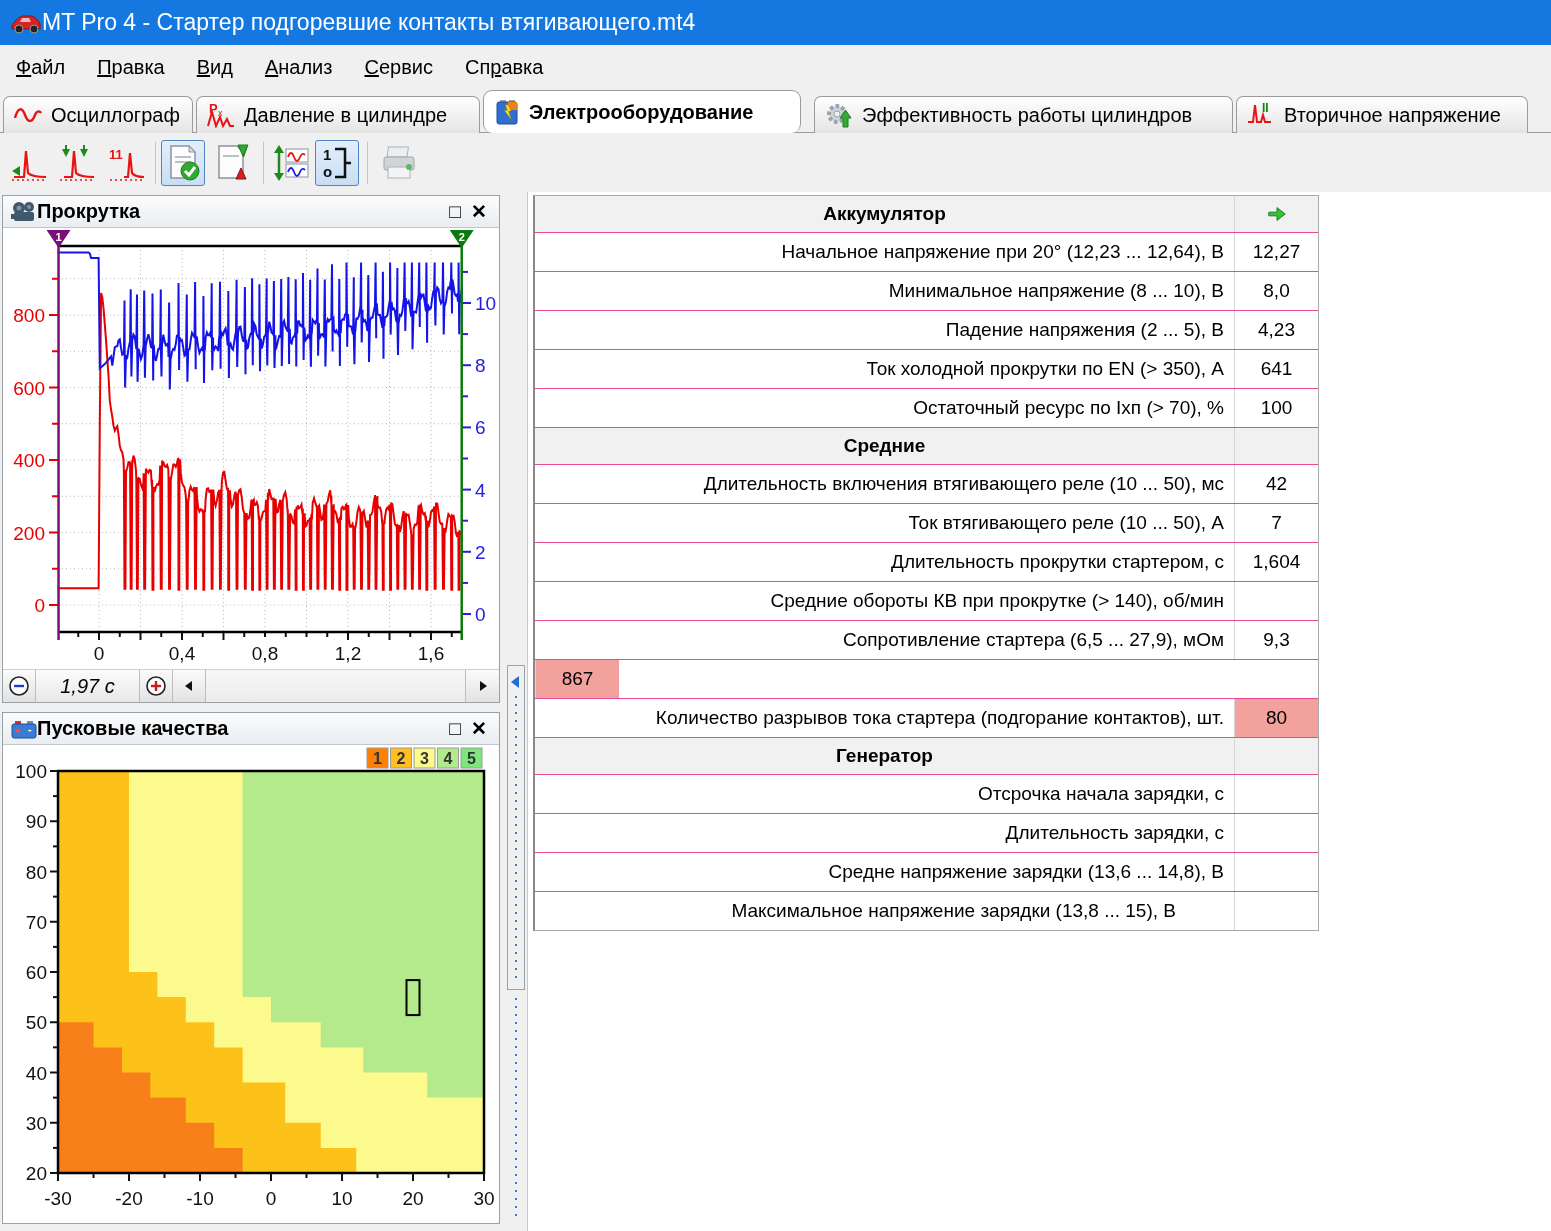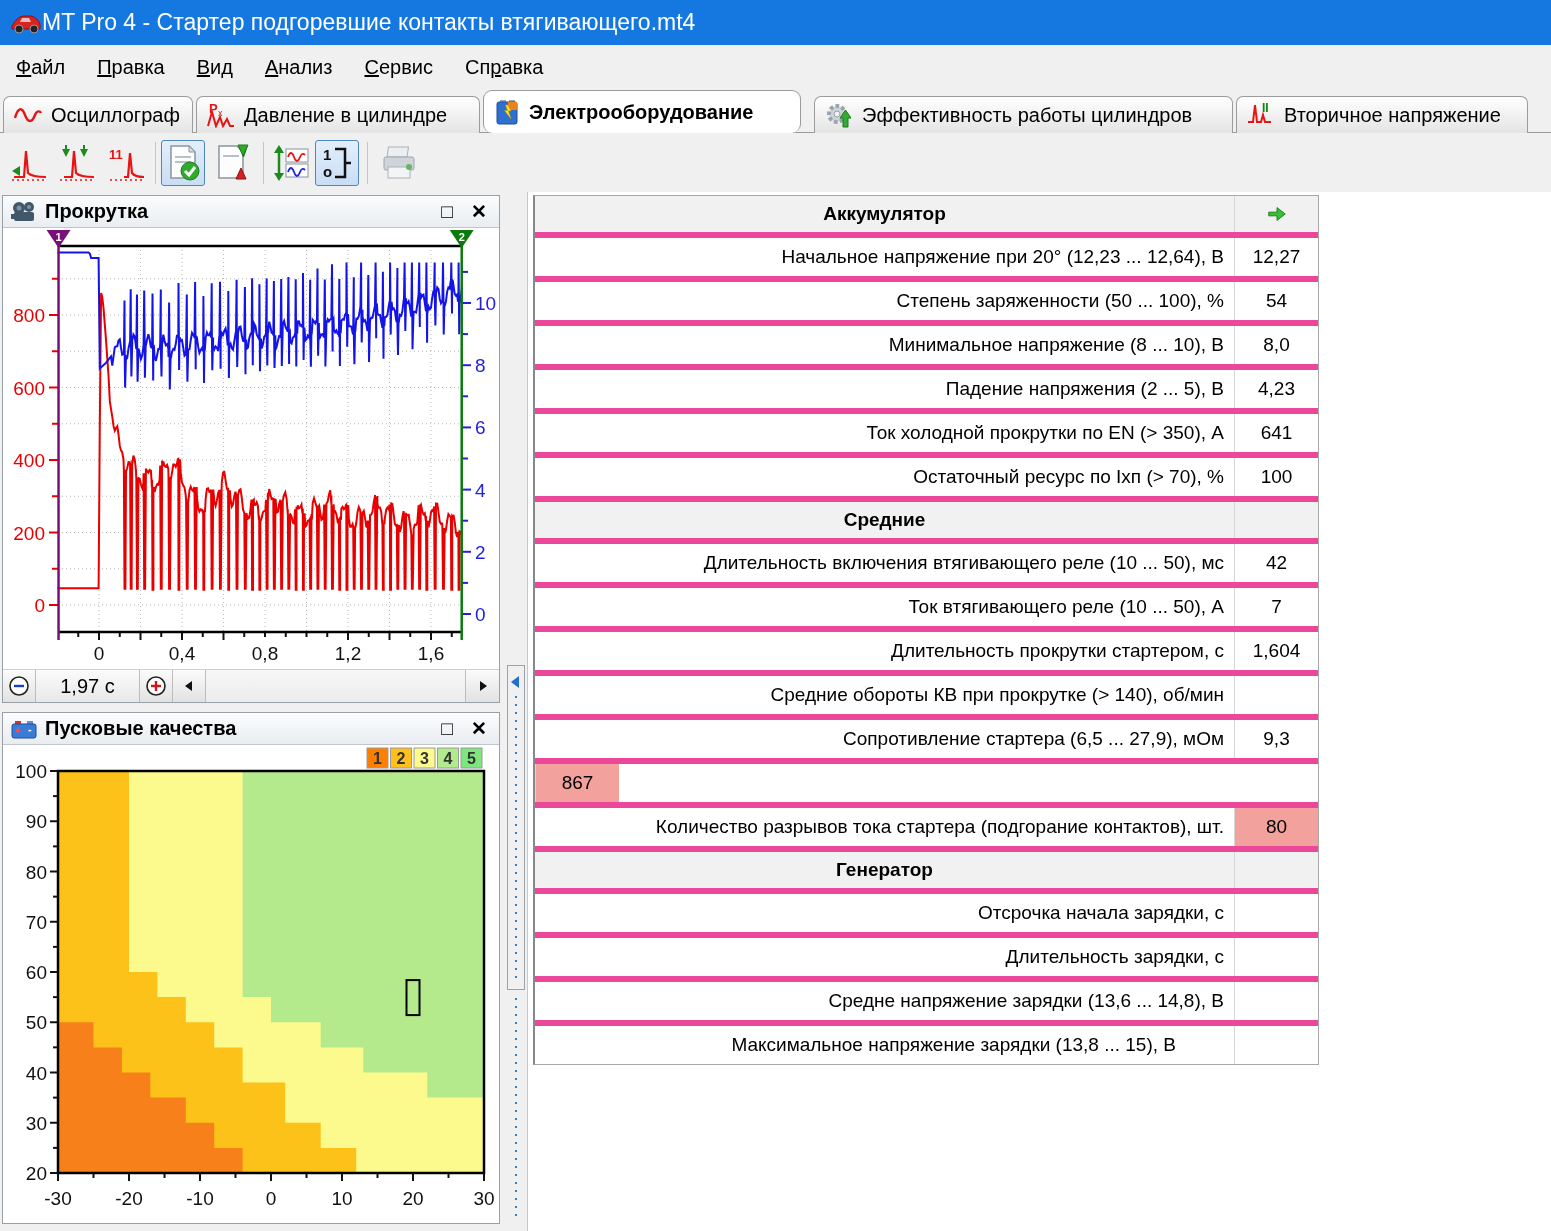--- a/index.html
+++ b/index.html
@@ -35,42 +35,42 @@
   .tsep{position:absolute;top:9px;width:1px;height:42px;background:#c4c4c4;}
 
   
   .main{position:absolute;left:0;top:192px;width:100%;height:1039px;background:#f0f0f0;}
   .rightpane{position:absolute;left:527px;top:0;width:1024px;height:1039px;background:#fff;
              border-left:1px solid #c9c9c9;box-sizing:border-box;}
 
   
   .datatable{position:absolute;left:5px;top:3px;width:786px;box-sizing:border-box;
              border:1px solid #a8a8a8;border-left:2px solid #888;background:#fff;}
-  .trow{display:flex;height:38px;border-bottom:6px solid #ec4899;background:#fff;}
+  .trow{display:flex;height:38px;border-bottom:1px solid #ec4899;background:#fff;}
   .trow:last-child{border-bottom:none;gap:48px;}
   .trow .lbl{flex:1;display:flex;align-items:center;justify-content:flex-end;
              padding-right:10px;font-size:19px;white-space:nowrap;overflow:hidden;}
   .trow .val{width:84px;border-left:1px solid #d6d6d6;display:flex;align-items:center;
              justify-content:center;font-size:19px;box-sizing:border-box;}
   .trow.section{background:#f1f1f1;height:36px;}
   .trow.section .lbl{justify-content:center;font-weight:bold;padding-right:0;}
   .val.alert{background:#f2a19c;}
 
   
   .panel{position:absolute;left:2px;width:498px;background:#fff;border:1px solid #98a0a8;box-sizing:border-box;}
   #panel-cranking{top:3px;height:508px;}
   #panel-starting{top:520px;height:512px;}
   .phead{height:31px;background:linear-gradient(#fbfcfd,#e9edf1);border-bottom:1px solid #c0c6cc;
-         display:flex;align-items:center;gap:8px;padding:0 8px;font-size:20px;font-weight:bold;}
+         display:flex;align-items:center;padding:0 8px;font-size:20px;font-weight:bold;}
   .phead .sp{flex:1;}
   .pbtn{width:24px;text-align:center;font-size:19px;font-weight:bold;cursor:default;line-height:22px;}
 
   
   .controlbar{position:absolute;left:0;bottom:0;width:100%;height:33px;display:flex;
-              border-top:1px solid #cfcfcf;background:#f0f0f0;box-sizing:border-box;}
+              border-top:1px solid #cfcfcf;background:#f0f0f0;box-sizing:border-box;font-style:italic;}
   .cbtn{width:33px;border-right:1px solid #bdbdbd;background:linear-gradient(#fbfbfb,#e2e2e2);
         display:flex;align-items:center;justify-content:center;box-sizing:border-box;}
   .ctime{width:104px;border-right:1px solid #bdbdbd;background:linear-gradient(#fbfbfb,#e8e8e8);
          display:flex;align-items:center;justify-content:center;font-size:20px;box-sizing:border-box;}
   .ctrack{flex:1;background:linear-gradient(#f7f7f7,#ececec);border-right:1px solid #bdbdbd;}
 
   
   .splitgrip{position:absolute;left:507px;top:473px;width:18px;height:325px;border:1px solid #9aa2aa;
              background:#f0f0f0;box-sizing:border-box;}
   .splitdots{position:absolute;left:515px;top:806px;width:2px;height:224px;
@@ -245,24 +245,20 @@
             <div class="lbl">Аккумулятор</div>
             <div class="val">
               <svg width="22" height="20" viewBox="0 0 24 20">
                 <polygon points="3,8 12,8 12,3 21,10 12,17 12,12 3,12" fill="#35c135" stroke="#1d7a1d"></polygon>
               </svg>
             </div>
           </div>
           <div class="trow">
             <div class="lbl">Начальное напряжение при 20° (12,23 ... 12,64), В</div>
             <div class="val">12,27</div>
-          </div>
-          <div class="trow">
-            <div class="lbl">Степень заряженности (50 ... 100), %</div>
-            <div class="val">54</div>
           </div>
           <div class="trow">
             <div class="lbl">Минимальное напряжение (8 ... 10), В</div>
             <div class="val">8,0</div>
           </div>
           <div class="trow">
             <div class="lbl">Падение напряжения (2 ... 5), В</div>
             <div class="val">4,23</div>
           </div>
           <div class="trow">

